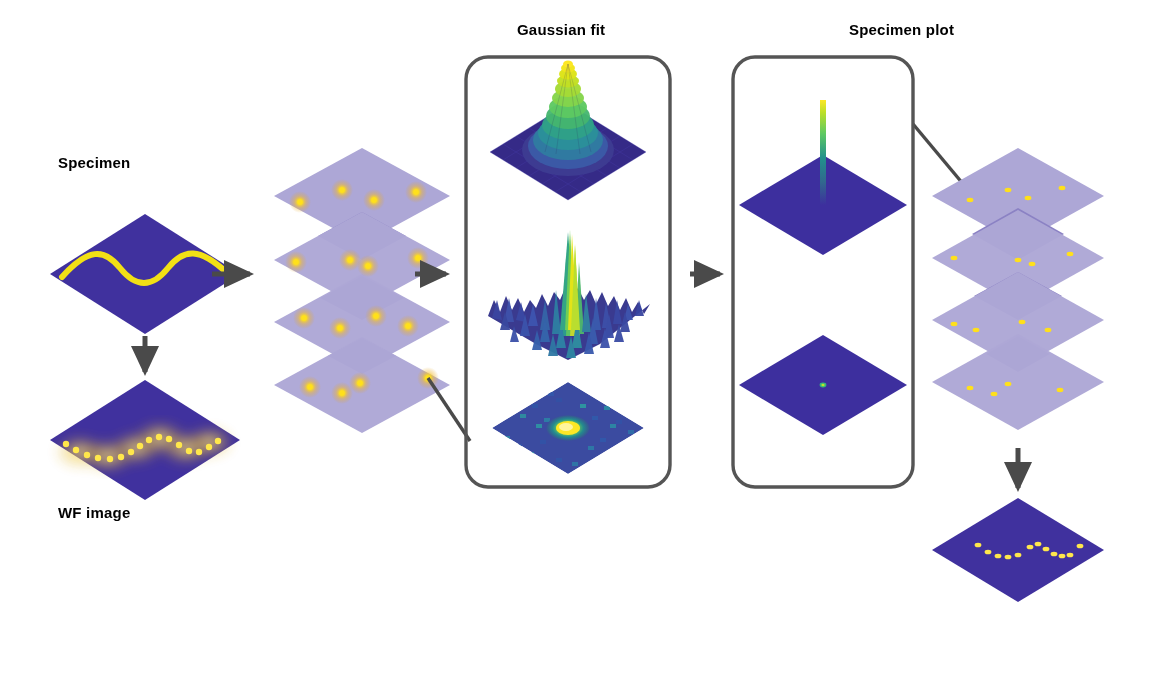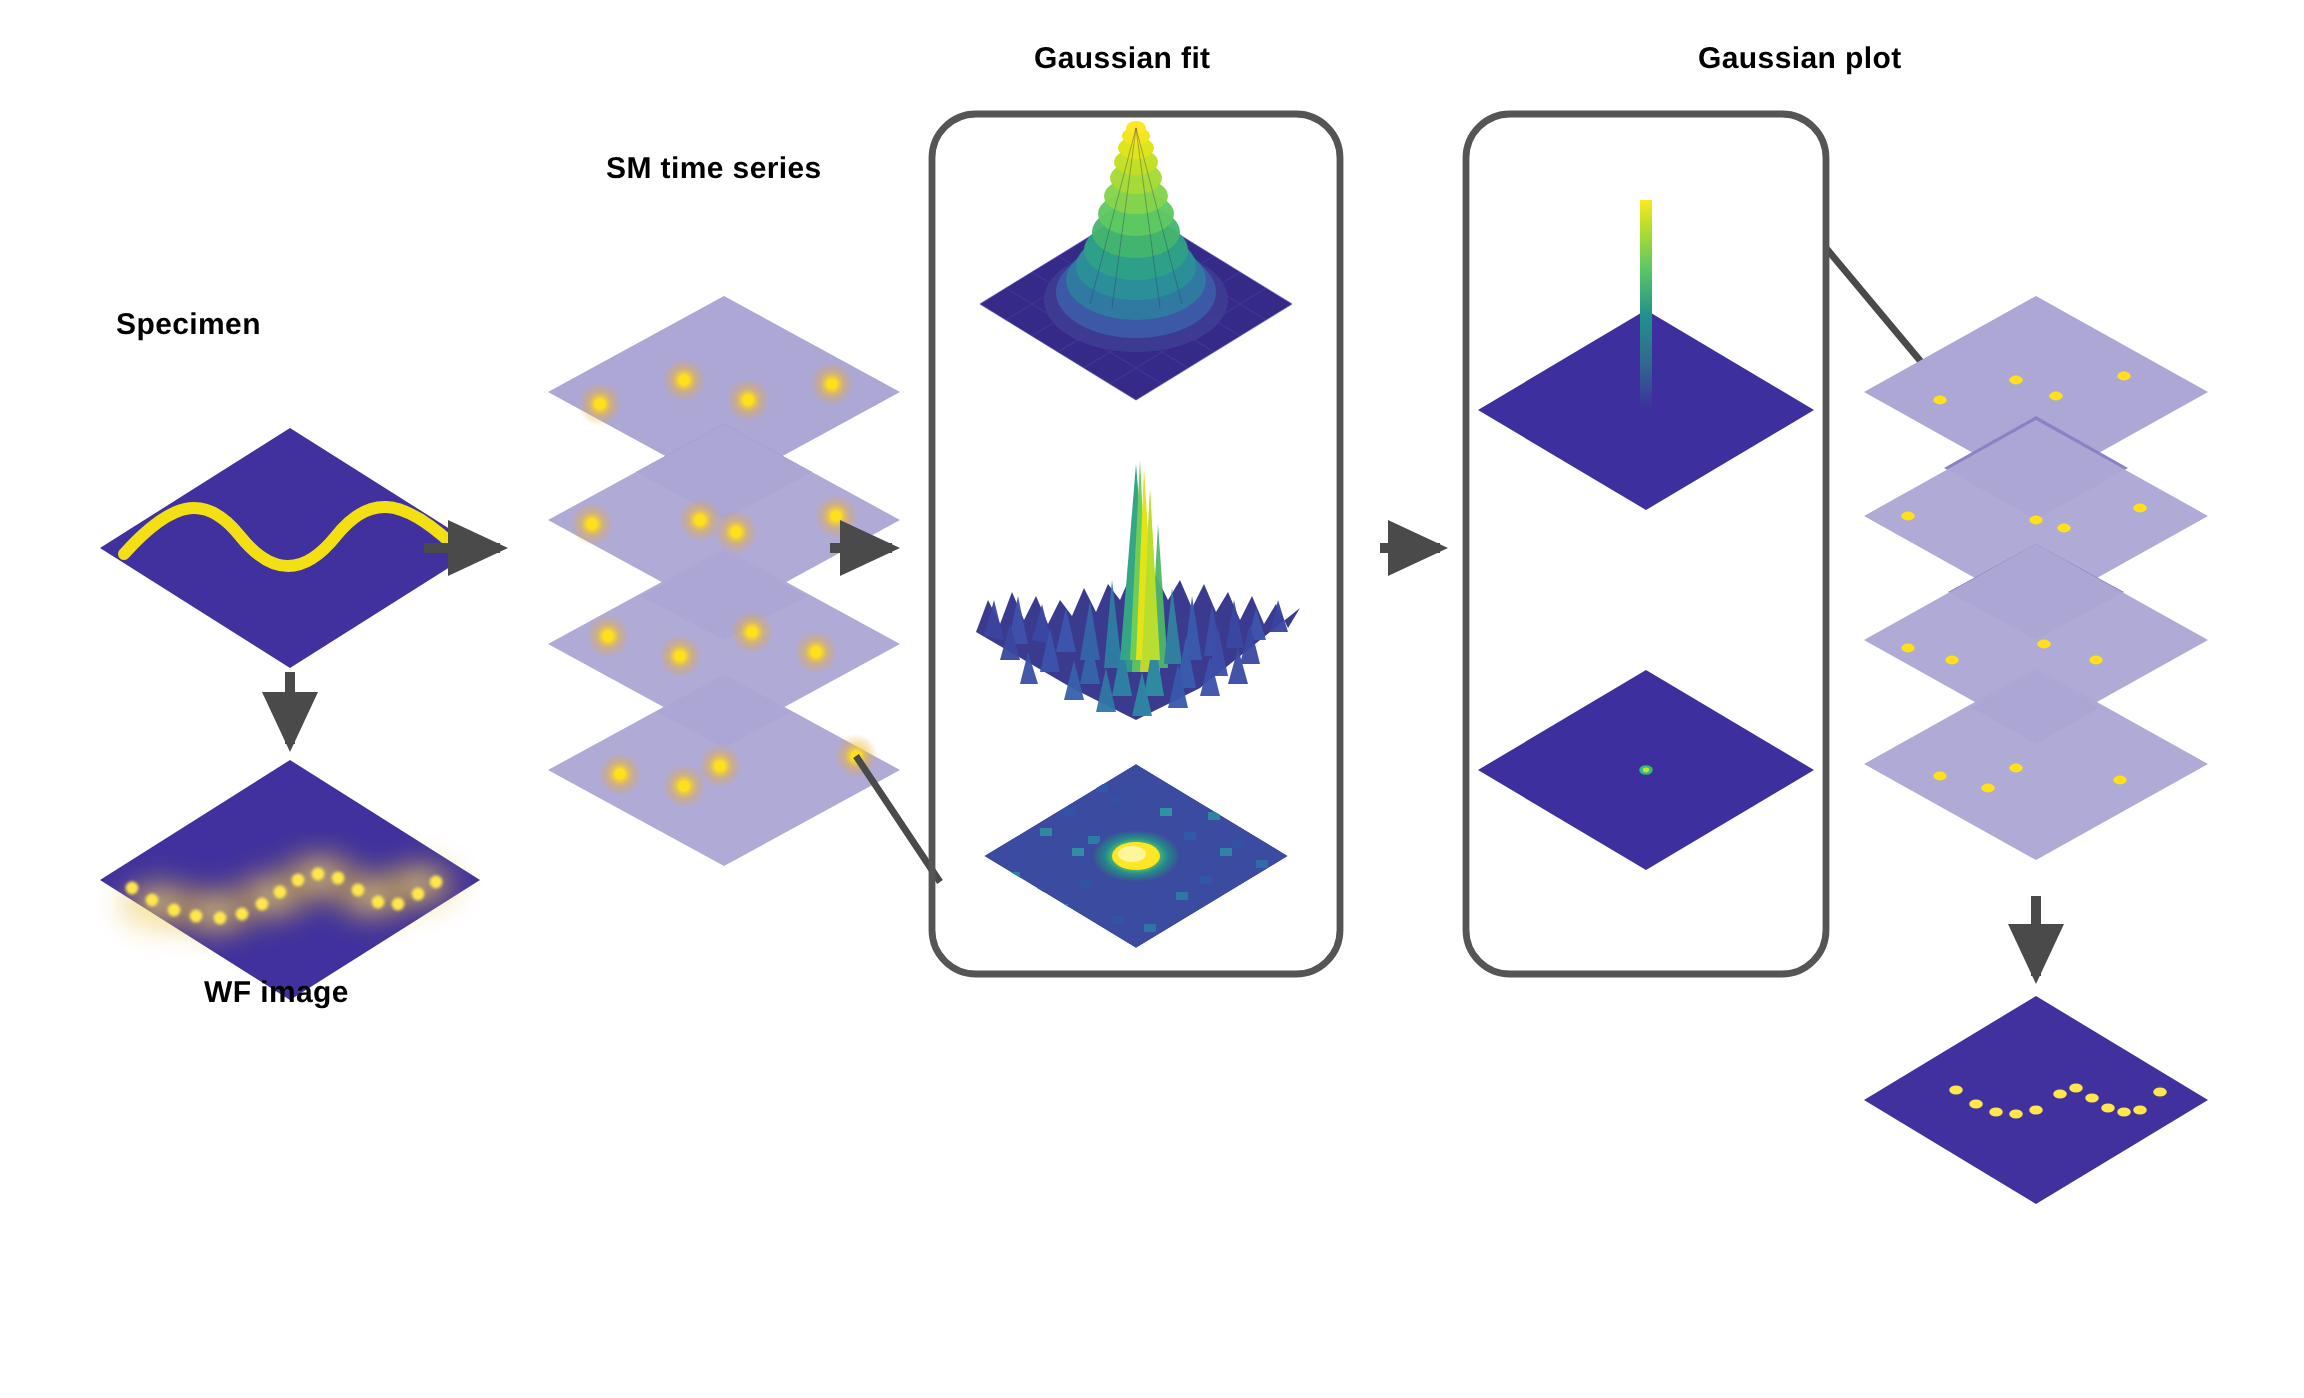--- a/index.html
+++ b/index.html
@@ -395,18 +395,17 @@
       <line x1="1018" y1="448" x2="1018" y2="488"></line>
     </g>
 
     <g fill="none" stroke="#555555" stroke-width="3.4">
       <rect x="466" y="57" width="204" height="430" rx="22"></rect>
       <rect x="733" y="57" width="180" height="430" rx="22"></rect>
     </g>
   </svg>
 
   <div class="label" style="left:58px;  top:154px;">Specimen</div>
-  <div class="label" style="left:58px;  top:488px;margin-left:44px;">WF image</div>
-  <div class="label" style="left:303px; top:76px;">SM time series</div>
+  <div class="label" style="left:58px;  top:504px;">WF image</div>
   <div class="label" style="left:517px; top:21px;">Gaussian fit</div>
-  <div class="label" style="left:849px; top:21px;">Gaussian plot</div>
+  <div class="label" style="left:849px; top:21px;">Specimen plot</div>
 
 </div>
 
 </body></html>

